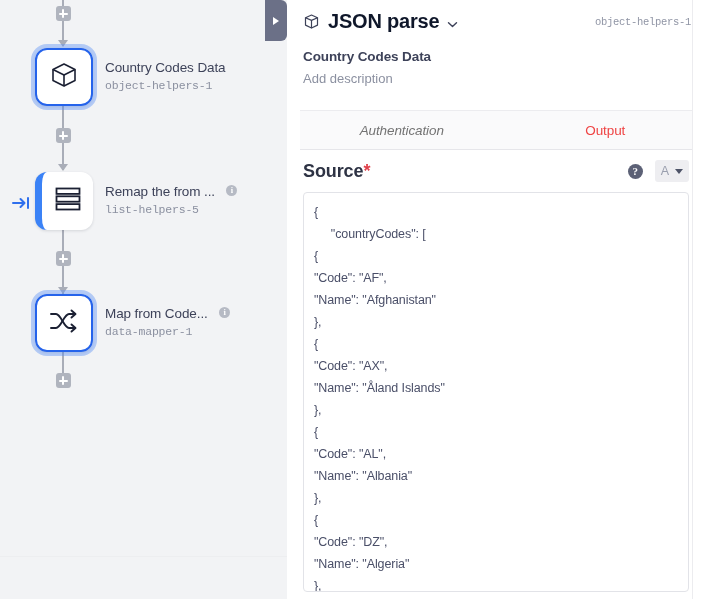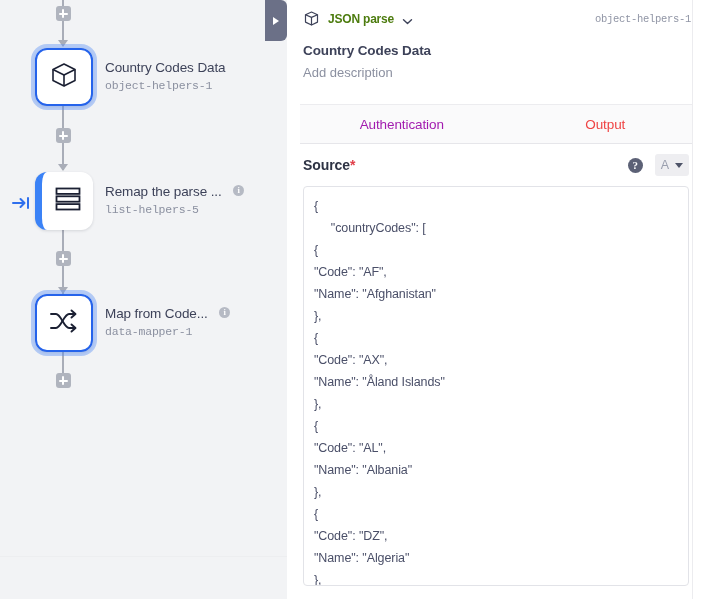--- a/index.html
+++ b/index.html
@@ -138,21 +138,21 @@
   #panel .right-rail {
     position: absolute; right: 0; top: 0; width: 15px; height: 599px;
     background: #ffffff;
     border-left: 1px solid #ececef;
   }
 
   .panel-head { padding: 10px 16px 0 16px; }
   .head-row { display: flex; align-items: center; }
   .cube-icon { width: 17px; height: 17px; margin-right: 8px; flex: 0 0 auto; }
   .head-title {
-    font-size: 12px; color: #4d7c0f; font-weight: bold;
+    font-size: 20px; color: #0f172a; font-weight: bold;
     letter-spacing: -0.2px;
   }
   .chev-down {
     margin-left: 8px; width: 11px; height: 11px; flex: 0 0 auto;
     cursor: pointer;
   }
   .head-id {
     margin-left: auto;
     font-family: "Liberation Mono", monospace;
     font-size: 10.5px; color: #9095a5; letter-spacing: -0.3px;
@@ -177,36 +177,36 @@
     margin-left: 13px;
   }
   .tab {
     flex: 1 1 0;
     display: flex; align-items: center; justify-content: center;
     font-size: 13.5px;
     position: relative;
     cursor: pointer;
     letter-spacing: -0.1px;
   }
-  .tab.disabled { color: #a21caf; }
+  .tab.disabled { color: #737373; font-style: italic; }
   .tab.inactive { color: #ef4444; }
   .tab.active { color: #1a62e8; font-weight: bold; }
   .tab.active::after {
     content: ""; position: absolute; left: 8px; right: 8px; bottom: -1px;
     height: 3px; background: #1a62e8;
   }
 
   
   .field { padding: 0 18px 0 16px; }
   .field-head {
     display: flex; align-items: center;
     height: 42px;
   }
   .field-label {
-    font-size: 14px; color: #2e3344; font-weight: bold;
+    font-size: 18px; color: #2e3344; font-weight: bold;
     letter-spacing: -0.1px;
   }
   .req { color: #e0404a; font-weight: bold; }
   .field-tools { margin-left: auto; display: flex; align-items: center; }
   .help-icon {
     width: 15px; height: 15px; border-radius: 50%;
     background: #5c6176; color: #ffffff;
     font-size: 11px; line-height: 15px; text-align: center;
     font-weight: bold; font-family: "Liberation Serif", serif;
     cursor: pointer;
@@ -291,21 +291,21 @@
         <div class="node-box accent">
           <span>
             <svg width="30" height="28" viewBox="0 0 30 28" fill="none" stroke="#1b2033" stroke-width="1.8">
               <rect x="3.5" y="3.5" width="23" height="5.4"></rect>
               <rect x="3.5" y="11.3" width="23" height="5.4"></rect>
               <rect x="3.5" y="19.1" width="23" height="5.4"></rect>
             </svg>
           </span>
         </div>
         <div class="node-label">
-          <span class="node-title">Remap the parse ...</span>
+          <span class="node-title">Remap the from ...</span>
           <span class="info-icon">i</span>
           <div class="node-sub">list-helpers-5</div>
         </div>
       </div>
 
       <div class="conn" style="top:230px;height:64px;"></div>
       <div class="plus-btn" style="top:251px;"></div>
       <div class="arrowhead" style="top:287px;"></div>
 
       <div class="node-row" style="top:294px;">

